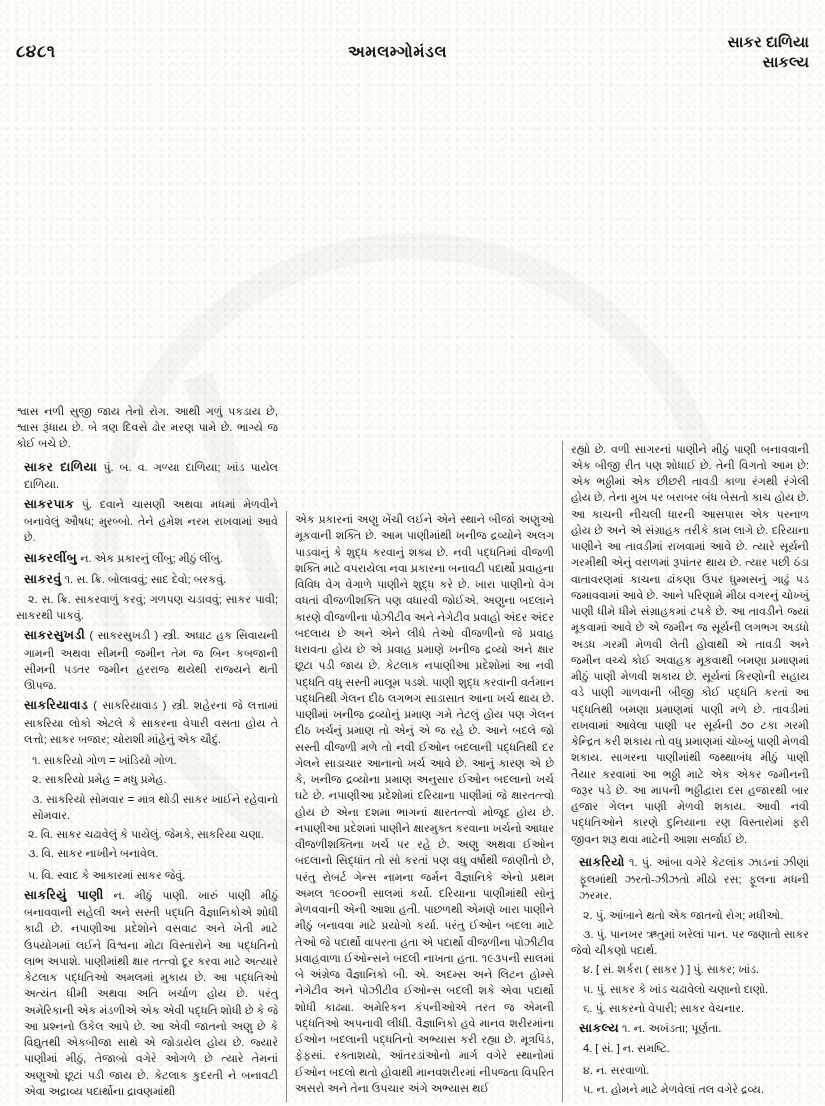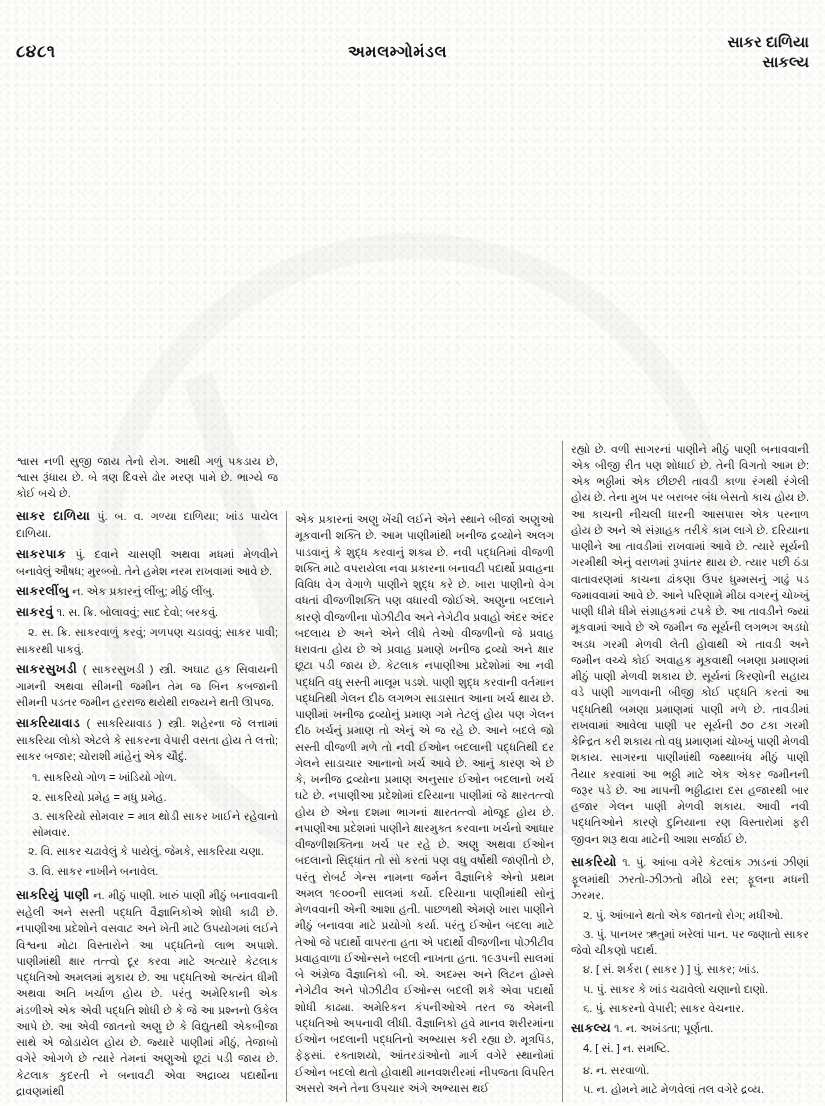--- a/index.html
+++ b/index.html
@@ -79,21 +79,21 @@
     line-height:1.465;
     text-align:justify;
     position:relative;
     overflow:hidden;
   }
   .col.c1{flex:0 0 276px;}
   .col.c2{flex:0 0 276px;border-left:1px solid rgba(0,0,0,.45);}
   .col.c3{flex:1 1 auto;border-left:1px solid rgba(0,0,0,.45);}
   .col.c1{padding-left:6px;}
 
-  .entry{margin:0 0 1px 0;}
+  .entry{margin:0 0 1px 8px;}
   .para{margin:0 0 1px 0;}
   .ind{text-indent:12px;}
   .ind2{padding-left:16px;text-indent:0;}
   .headword-lg{font-weight:bold;font-size:12.4px;letter-spacing:.4px;}
   .gap{height:5px;}
   .gap-sm{height:2px;}
 
   
   #columns, #header{filter:contrast(1.06);}
 </style>
@@ -137,20 +137,21 @@
         <div class="gap-sm"></div>
         <p class="para ind2">૨. સાકરિયો પ્રમેહ = મધુ પ્રમેહ.</p>
         <div class="gap-sm"></div>
         <p class="para ind2">૩. સાકરિયો સોમવાર = માત્ર થોડી સાકર ખાઈને રહેવાનો સોમવાર.</p>
         <div class="gap-sm"></div>
         <p class="para ind">૨. વિ. સાકર ચઢાવેલું કે પાયેલું. જેમકે, સાકરિયા ચણા.</p>
         <div class="gap-sm"></div>
         <p class="para ind">૩. વિ. સાકર નાખીને બનાવેલ.</p>
         <div class="gap-sm"></div>
         <div class="gap-sm"></div>
+        <p class="para ind">૫. વિ. સ્વાદ કે આકારમાં સાકર જેવું.</p>
         <div class="gap-sm"></div>
         <p class="entry"><span class="headword-lg">સાકરિયું પાણી</span><span> ન. મીઠું પાણી. ખારું પાણી મીઠું બનાવવાની સહેલી અને સસ્તી પદ્ધતિ વૈજ્ઞાનિકોએ શોધી કાઢી છે. નપાણીઆ પ્રદેશોને વસવાટ અને ખેતી માટે ઉપયોગમાં લઈને વિશ્વના મોટા વિસ્તારોને આ પદ્ધતિનો લાભ અપાશે. પાણીમાંથી ક્ષાર તત્ત્વો દૂર કરવા માટે અત્યારે કેટલાક પદ્ધતિઓ અમલમાં મુકાય છે. આ પદ્ધતિઓ અત્યંત ધીમી અથવા અતિ ખર્ચાળ હોય છે. પરંતુ અમેરિકાની એક મંડળીએ એક એવી પદ્ધતિ શોધી છે કે જે આ પ્રશ્નનો ઉકેલ આપે છે. આ એવી જાતનો અણુ છે કે વિદ્યુતથી એકબીજા સાથે એ જોડાયેલ હોય છે. જ્યારે પાણીમાં મીઠું, તેજાબો વગેરે ઓગળે છે ત્યારે તેમનાં અણુઓ છૂટાં પડી જાય છે. કેટલાક કુદરતી ને બનાવટી એવા અદ્રાવ્ય પદાર્થોના દ્રાવણમાંથી</span></p>
         <div class="gap-sm"></div>
       </div>
     <div class="col c2" id="col2">
         <p class="para">એક પ્રકારનાં અણુ ખેંચી લઈને એને સ્થાને બીજાં અણુઓ મૂકવાની શક્તિ છે. આમ પાણીમાંથી ખનીજ દ્રવ્યોને અલગ પાડવાનું કે શુદ્ધ કરવાનું શક્ય છે. નવી પદ્ધતિમાં વીજળી શક્તિ માટે વપરાયેલા નવા પ્રકારના બનાવટી પદાર્થો પ્રવાહના વિવિધ વેગ વેગાળે પાણીને શુદ્ધ કરે છે. ખારા પાણીનો વેગ વધતાં વીજળીશક્તિ પણ વધારવી જોઈએ. અણુના બદલાને કારણે વીજળીના પોઝીટીવ અને નેગેટીવ પ્રવાહો અંદર અંદર બદલાય છે અને એને લીધે તેઓ વીજળીનો જે પ્રવાહ ધરાવતા હોય છે એ પ્રવાહ પ્રમાણે ખનીજ દ્રવ્યો અને ક્ષાર છૂટા પડી જાય છે. કેટલાક નપાણીઆ પ્રદેશોમાં આ નવી પદ્ધતિ વધુ સસ્તી માલૂમ પડશે. પાણી શુદ્ધ કરવાની વર્તમાન પદ્ધતિથી ગેલન દીઠ લગભગ સાડાસાત આના ખર્ચ થાય છે. પાણીમાં ખનીજ દ્રવ્યોનું પ્રમાણ ગમે તેટલું હોય પણ ગેલન દીઠ ખર્ચનું પ્રમાણ તો એનું એ જ રહે છે. આને બદલે જો સસ્તી વીજળી મળે તો નવી ઈઓન બદલાની પદ્ધતિથી દર ગેલને સાડાચાર આનાનો ખર્ચ આવે છે. આનું કારણ એ છે કે, ખનીજ દ્રવ્યોના પ્રમાણ અનુસાર ઈઓન બદલાનો ખર્ચ ઘટે છે. નપાણીઆ પ્રદેશોમાં દરિયાના પાણીમાં જે ક્ષારતત્ત્વો હોય છે એના દશમા ભાગનાં ક્ષારતત્ત્વો મોજૂદ હોય છે. નપાણીઆ પ્રદેશમાં પાણીને ક્ષારમુક્ત કરવાના ખર્ચનો આધાર વીજળીશક્તિના ખર્ચ પર રહે છે. અણુ અથવા ઈઓન બદલાનો સિદ્ધાંત તો સો કરતાં પણ વધુ વર્ષોથી જાણીતો છે, પરંતુ રોબર્ટ ગેન્સ નામના જર્મન વૈજ્ઞાનિકે એનો પ્રથમ અમલ ૧૯૦૦ની સાલમાં કર્યો. દરિયાના પાણીમાંથી સોનું મેળવવાની એની આશા હતી. પાછળથી એમણે ખારા પાણીને મીઠું બનાવવા માટે પ્રયોગો કર્યા. પરંતુ ઈઓન બદલા માટે તેઓ જે પદાર્થો વાપરતા હતા એ પદાર્થો વીજળીના પોઝીટીવ પ્રવાહવાળા ઈઓન્સને બદલી નાખતા હતા. ૧૯૩૫ની સાલમાં બે અંગ્રેજ વૈજ્ઞાનિકો બી. એ. અદમ્સ અને લિટન હોમ્સે નેગેટીવ અને પોઝીટીવ ઈઓન્સ બદલી શકે એવા પદાર્થો શોધી કાઢ્યા. અમેરિકન કંપનીઓએ તરત જ એમની પદ્ધતિઓ અપનાવી લીધી. વૈજ્ઞાનિકો હવે માનવ શરીરમાંના ઈઓન બદલાની પદ્ધતિનો અભ્યાસ કરી રહ્યા છે. મૂત્રપિંડ, ફેફસાં. રક્તાશયો, આંતરડાંઓનો માર્ગ વગેરે સ્થાનોમાં ઈઓન બદલો થતો હોવાથી માનવશરીરમાં નીપજતા વિપરિત અસરો અને તેના ઉપચાર અંગે અભ્યાસ થઈ</p>
         <div class="gap"></div>
       </div>
     <div class="col c3" id="col3">
         <p class="para">રહ્યો છે. વળી સાગરનાં પાણીને મીઠું પાણી બનાવવાની એક બીજી રીત પણ શોધાઈ છે. તેની વિગતો આમ છે: એક ભઠ્ઠીમાં એક છીછરી તાવડી કાળા રંગથી રંગેલી હોય છે. તેના મુખ પર બરાબર બંધ બેસતો કાચ હોય છે. આ કાચની નીચલી ધારની આસપાસ એક પરનાળ હોય છે અને એ સંગ્રાહક તરીકે કામ લાગે છે. દરિયાના પાણીને આ તાવડીમાં રાખવામાં આવે છે. ત્યારે સૂર્યની ગરમીથી એનું વરાળમાં રૂપાંતર થાય છે. ત્યાર પછી ઠંડા વાતાવરણમાં કાચના ઢાંકણા ઉપર ધુમ્મસનું ગાઢું પડ જમાવવામાં આવે છે. આને પરિણામે મીઠા વગરનું ચોખ્ખું પાણી ધીમે ધીમે સંગ્રાહકમાં ટપકે છે. આ તાવડીને જ્યાં મૂકવામાં આવે છે એ જમીન જ સૂર્યની લગભગ અડધો અડધ ગરમી મેળવી લેતી હોવાથી એ તાવડી અને જમીન વચ્ચે કોઈ અવાહક મૂકવાથી બમણા પ્રમાણમાં મીઠું પાણી મેળવી શકાય છે. સૂર્યનાં કિરણોની સહાય વડે પાણી ગાળવાની બીજી કોઈ પદ્ધતિ કરતાં આ પદ્ધતિથી બમણા પ્રમાણમાં પાણી મળે છે. તાવડીમાં રાખવામાં આવેલા પાણી પર સૂર્યની ૭૦ ટકા ગરમી કેન્દ્રિત કરી શકાય તો વધુ પ્રમાણમાં ચોખ્ખું પાણી મેળવી શકાય. સાગરના પાણીમાંથી જથ્થાબંધ મીઠું પાણી તૈયાર કરવામાં આ ભઠ્ઠી માટે એક એકર જમીનની જરૂર પડે છે. આ માપની ભઠ્ઠીદ્વારા દસ હજારથી બાર હજાર ગેલન પાણી મેળવી શકાય. આવી નવી પદ્ધતિઓને કારણે દુનિયાના રણ વિસ્તારોમાં ફરી જીવન શરૂ થવા માટેની આશા સર્જાઈ છે.</p>

